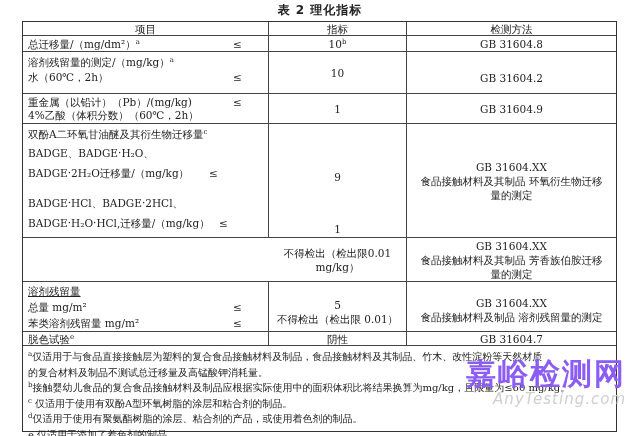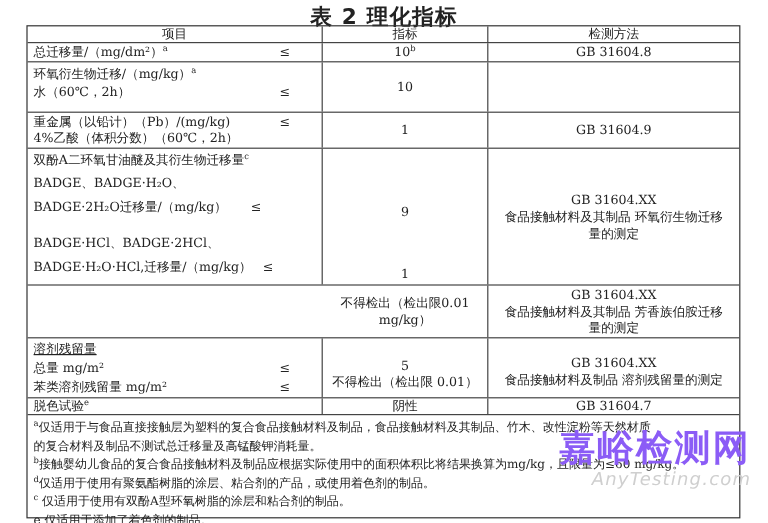--- a/index.html
+++ b/index.html
@@ -1,20 +1,20 @@
 <!DOCTYPE html>
 <html><head>
 <meta charset="utf-8">
 <style>
   html, body { margin:0; padding:0; background:#ffffff; }
   body { width:640px; height:436px; position:relative; overflow:hidden;
          font-family:"DejaVu Serif","Liberation Serif",serif; color:#222; }
   .title { position:absolute; left:0; top:2px; width:640px; text-align:center;
            font-family:"DejaVu Sans","Liberation Sans",sans-serif; font-weight:bold;
-           font-size:18px; color:#222; letter-spacing:1px; }
+           font-size:12px; color:#222; letter-spacing:1px; }
   .tbl { position:absolute; left:22px; top:21px; width:595px; height:411px;
          border:1.5px solid #333; box-sizing:border-box; }
   .row { position:absolute; left:0; width:100%; border-bottom:1.5px solid #444; box-sizing:border-box; }
   .cell { position:absolute; top:0; height:100%; box-sizing:border-box; font-size:10.5px; line-height:14px; }
   .c1 { left:0; width:246px; border-right:1.5px solid #444; padding-left:5px; }
   .c2 { left:246px; width:138px; border-right:1.5px solid #444; text-align:center;
         display:flex; flex-direction:column; justify-content:center; align-items:center; }
   .c3 { left:384px; width:209px; text-align:center;
         display:flex; flex-direction:column; justify-content:center; align-items:center; }
   .le { position:absolute; left:210px; font-size:10.5px; }
@@ -47,25 +47,26 @@
       <span class="le" style="top:1px;">≤</span>
     </div>
     <div class="cell c2">
         <span><span>10</span><sup>b</sup></span>
       </div>
     <div class="cell c3">GB 31604.8</div>
   </div>
 
   <div class="row" style="top:30px;height:42px;">
     <div class="cell c1">
-      <span class="line" style="top:3px;"><span>环氧衍生物迁移/（mg/kg）</span><sup>a</sup></span>
+      <span class="line" style="top:3px;"><span>溶剂残留量的测定/（mg/kg）</span><sup>a</sup></span>
       <span class="line" style="top:18px;">水（60℃，2h）</span>
       <span class="le" style="top:18px;">≤</span>
     </div>
     <div class="cell c2">10</div>
+    <div class="cell c3" style="padding-top:10px;">GB 31604.2</div>
   </div>
 
   <div class="row" style="top:72px;height:30px;">
     <div class="cell c1">
       <span class="line" style="top:1px;">重金属（以铅计）（Pb）/(mg/kg)</span>
       <span class="line" style="top:14px;">4%乙酸（体积分数）（60℃，2h）</span>
       <span class="le" style="top:1px;">≤</span>
     </div>
     <div class="cell c2">1</div>
     <div class="cell c3">GB 31604.9</div>
@@ -127,22 +128,22 @@
       <span class="line" style="top:0;"><span>脱色试验</span><sup>e</sup></span>
     </div>
     <div class="cell c2">阴性</div>
     <div class="cell c3">GB 31604.7</div>
   </div>
 
   <div class="notes">
     <div class="note"><sup>a</sup><span>仅适用于与食品直接接触层为塑料的复合食品接触材料及制品，食品接触材料及其制品、竹木、改性淀粉等天然材质</span></div>
     <div class="note"><span>的复合材料及制品不测试总迁移量及高锰酸钾消耗量。</span></div>
     <div class="note"><sup>b</sup><span>接触婴幼儿食品的复合食品接触材料及制品应根据实际使用中的面积体积比将结果换算为mg/kg，且限量为≤60 mg/kg。</span></div>
+    <div class="note"><sup>c</sup><span> 仅适用于使用有双酚A型环氧树脂的涂层和粘合剂的制品。</span></div>
     <div class="note"><sup>d</sup><span>仅适用于使用有聚氨酯树脂的涂层、粘合剂的产品，或使用着色剂的制品。</span></div>
-    <div class="note"><sup>c</sup><span> 仅适用于使用有双酚A型环氧树脂的涂层和粘合剂的制品。</span></div>
     <div class="note"><span>e</span><span> 仅适用于添加了着色剂的制品。</span></div>
   </div>
 </div>
 
 <div class="wm">
   <div class="wm1">嘉峪检测网</div>
   <div class="wm2">AnyTesting.com</div>
 </div>
 
 </body></html>

